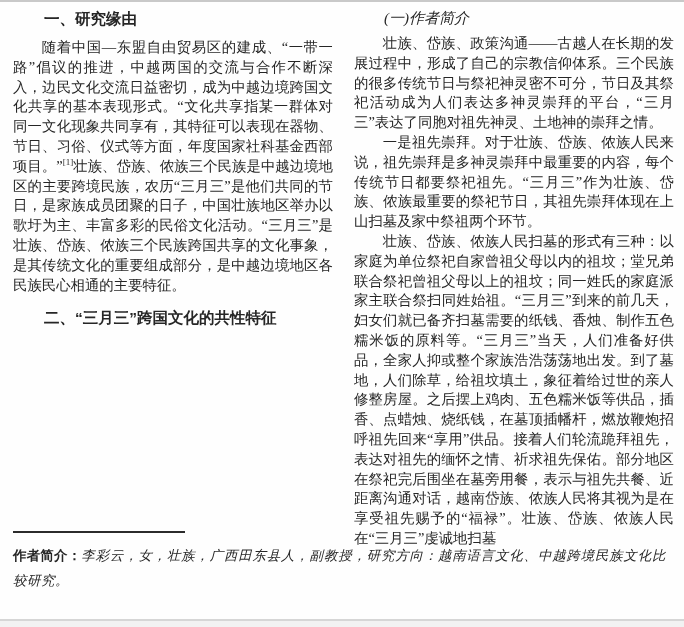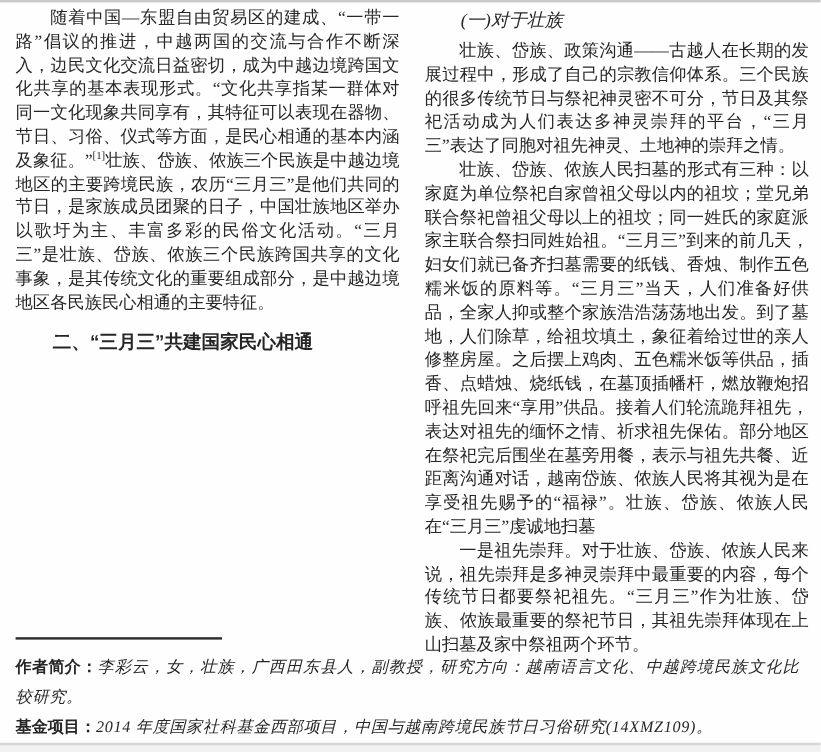--- a/index.html
+++ b/index.html
@@ -104,33 +104,33 @@
 </style>
 </head>
 <body>
 
 <div class="page">
   <div class="top-edge"></div>
 
   <div class="columns">
 
     <div class="col">
-      <p><span>随着中国—东盟自由贸易区的建成、“一带一路”倡议的推进，中越两国的交流与合作不断深入，边民文化交流日益密切，成为中越边境跨国文化共享的基本表现形式。“文化共享指某一群体对同一文化现象共同享有，其特征可以表现在器物、节日、习俗、仪式等方面，是民心相通的基本内涵及象征。”</span><sup class="ref">[1]</sup><span>壮族、岱族、侬族三个民族是中越边境地区的主要跨境民族，农历“三月三”是他们共同的节日，是家族成员团聚的日子，中国壮族地区举办以歌圩为主、丰富多彩的民俗文化活动。“三月三”是壮族、岱族、侬族三个民族跨国共享的文化事象，是其传统文化的重要组成部分，是中越边境地区各民族民心相通的主要特征。</span></p>
-      <div class="sec-heading second">二、“三月三”共建国家民心相通</div>
+      <div class="sec-heading">一、研究缘由</div>
+      <p><span>随着中国—东盟自由贸易区的建成、“一带一路”倡议的推进，中越两国的交流与合作不断深入，边民文化交流日益密切，成为中越边境跨国文化共享的基本表现形式。“文化共享指某一群体对同一文化现象共同享有，其特征可以表现在器物、节日、习俗、仪式等方面，年度国家社科基金西部项目。”</span><sup class="ref">[1]</sup><span>壮族、岱族、侬族三个民族是中越边境地区的主要跨境民族，农历“三月三”是他们共同的节日，是家族成员团聚的日子，中国壮族地区举办以歌圩为主、丰富多彩的民俗文化活动。“三月三”是壮族、岱族、侬族三个民族跨国共享的文化事象，是其传统文化的重要组成部分，是中越边境地区各民族民心相通的主要特征。</span></p>
+      <div class="sec-heading second">二、“三月三”跨国文化的共性特征</div>
     </div>
 
     <div class="col">
-      <div class="sub-heading">(一)对于壮族</div>
+      <div class="sub-heading">(一)作者简介</div>
       <p>壮族、岱族、政策沟通——古越人在长期的发展过程中，形成了自己的宗教信仰体系。三个民族的很多传统节日与祭祀神灵密不可分，节日及其祭祀活动成为人们表达多神灵崇拜的平台，“三月三”表达了同胞对祖先神灵、土地神的崇拜之情。</p>
+      <p>一是祖先崇拜。对于壮族、岱族、侬族人民来说，祖先崇拜是多神灵崇拜中最重要的内容，每个传统节日都要祭祀祖先。“三月三”作为壮族、岱族、侬族最重要的祭祀节日，其祖先崇拜体现在上山扫墓及家中祭祖两个环节。</p>
       <p>壮族、岱族、侬族人民扫墓的形式有三种：以家庭为单位祭祀自家曾祖父母以内的祖坟；堂兄弟联合祭祀曾祖父母以上的祖坟；同一姓氏的家庭派家主联合祭扫同姓始祖。“三月三”到来的前几天，妇女们就已备齐扫墓需要的纸钱、香烛、制作五色糯米饭的原料等。“三月三”当天，人们准备好供品，全家人抑或整个家族浩浩荡荡地出发。到了墓地，人们除草，给祖坟填土，象征着给过世的亲人修整房屋。之后摆上鸡肉、五色糯米饭等供品，插香、点蜡烛、烧纸钱，在墓顶插幡杆，燃放鞭炮招呼祖先回来“享用”供品。接着人们轮流跪拜祖先，表达对祖先的缅怀之情、祈求祖先保佑。部分地区在祭祀完后围坐在墓旁用餐，表示与祖先共餐、近距离沟通对话，越南岱族、侬族人民将其视为是在享受祖先赐予的“福禄”。壮族、岱族、侬族人民在“三月三”虔诚地扫墓</p>
-      <p>一是祖先崇拜。对于壮族、岱族、侬族人民来说，祖先崇拜是多神灵崇拜中最重要的内容，每个传统节日都要祭祀祖先。“三月三”作为壮族、岱族、侬族最重要的祭祀节日，其祖先崇拜体现在上山扫墓及家中祭祖两个环节。</p>
     </div>
 
   </div>
 
   <div class="footnote">
     <div class="fn-rule"></div>
     <p><span class="fn-label">作者简介：</span><span class="fn-text">李彩云，女，壮族，广西田东县人，副教授，研究方向：越南语言文化、中越跨境民族文化比较研究。</span></p>
-    <p><span class="fn-label">基金项目：</span><span class="fn-text">2014 年度国家社科基金西部项目，中国与越南跨境民族节日习俗研究(14XMZ109)。</span></p>
   </div>
 
   <div class="bottom-edge"></div>
 </div>
 
 </body></html>

